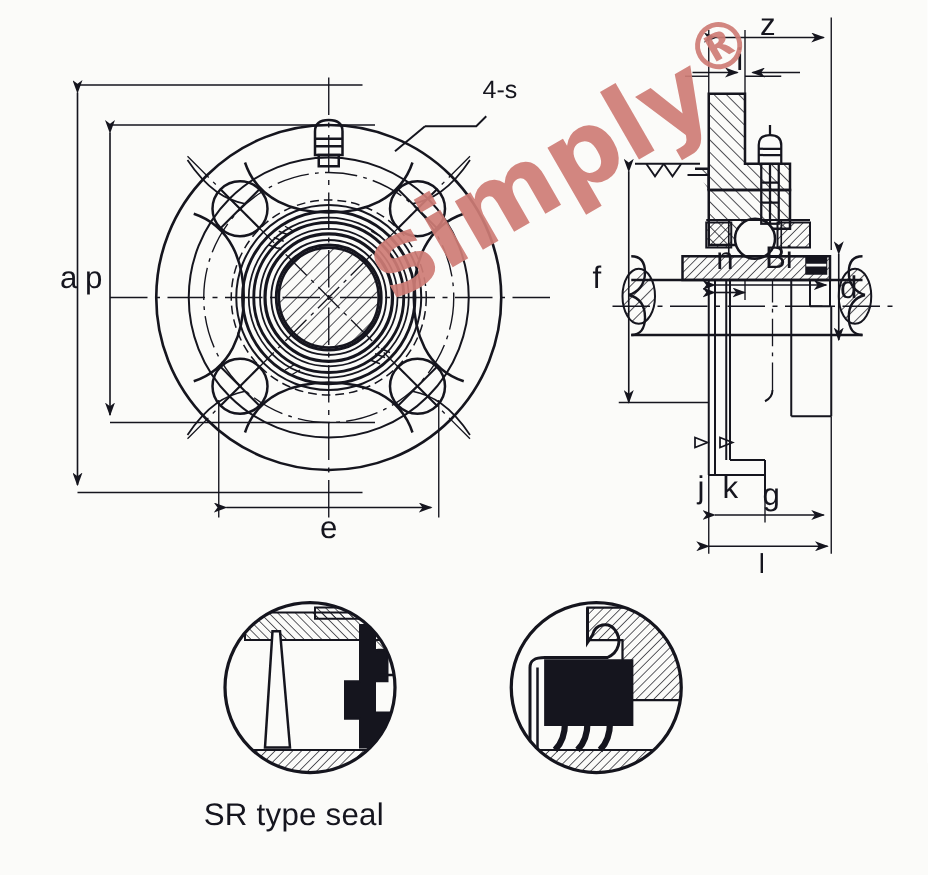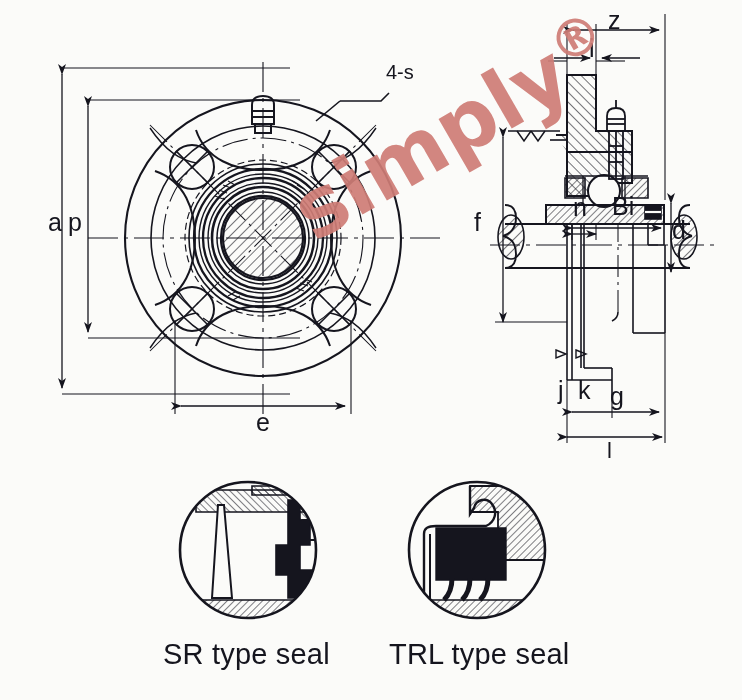--- a/index.html
+++ b/index.html
@@ -28,21 +28,21 @@
     font-family: "Liberation Sans", sans-serif;
     font-weight: 400;
     line-height: 1;
     white-space: nowrap;
     user-select: none;
   }
   .dim-lbl { font-size: 25px; }
   .dim-lbl-sm { font-size: 22px; }
   .callout-lbl { font-size: 20px; }
   .seal-caption {
-    font-size: 29px;
+    font-size: 25px;
     letter-spacing: 0.2px;
   }
   #watermark {
     position: absolute;
     left: 300px;
     top: 170px;
     transform: rotate(-30deg);
     transform-origin: left center;
     font-family: "DejaVu Sans", sans-serif;
     font-weight: 700;
@@ -384,19 +384,18 @@
   <div class="lbl dim-lbl" style="left:573px; top:195px;">n</div>
   <div class="lbl dim-lbl" style="left:612px; top:194px;">Bi</div>
   <div class="lbl dim-lbl" style="left:474px; top:210px;">f</div>
   <div class="lbl dim-lbl" style="left:672px; top:218px;">d</div>
   <div class="lbl dim-lbl" style="left:558px; top:378px;">j</div>
   <div class="lbl dim-lbl" style="left:578px; top:378px;">k</div>
   <div class="lbl dim-lbl" style="left:610px; top:384px;">g</div>
   <div class="lbl dim-lbl-sm" style="left:607px; top:440px;">l</div>
 
   <div class="lbl seal-caption" style="left:163px; top:640px;">SR type seal</div>
-  <div class="lbl seal-caption" style="left:389px; top:640px;">TRL type seal</div>
 
   <div id="watermark">
     <span>simply</span><span class="reg">®</span>
   </div>
 
 </div>
 
 </body></html>

